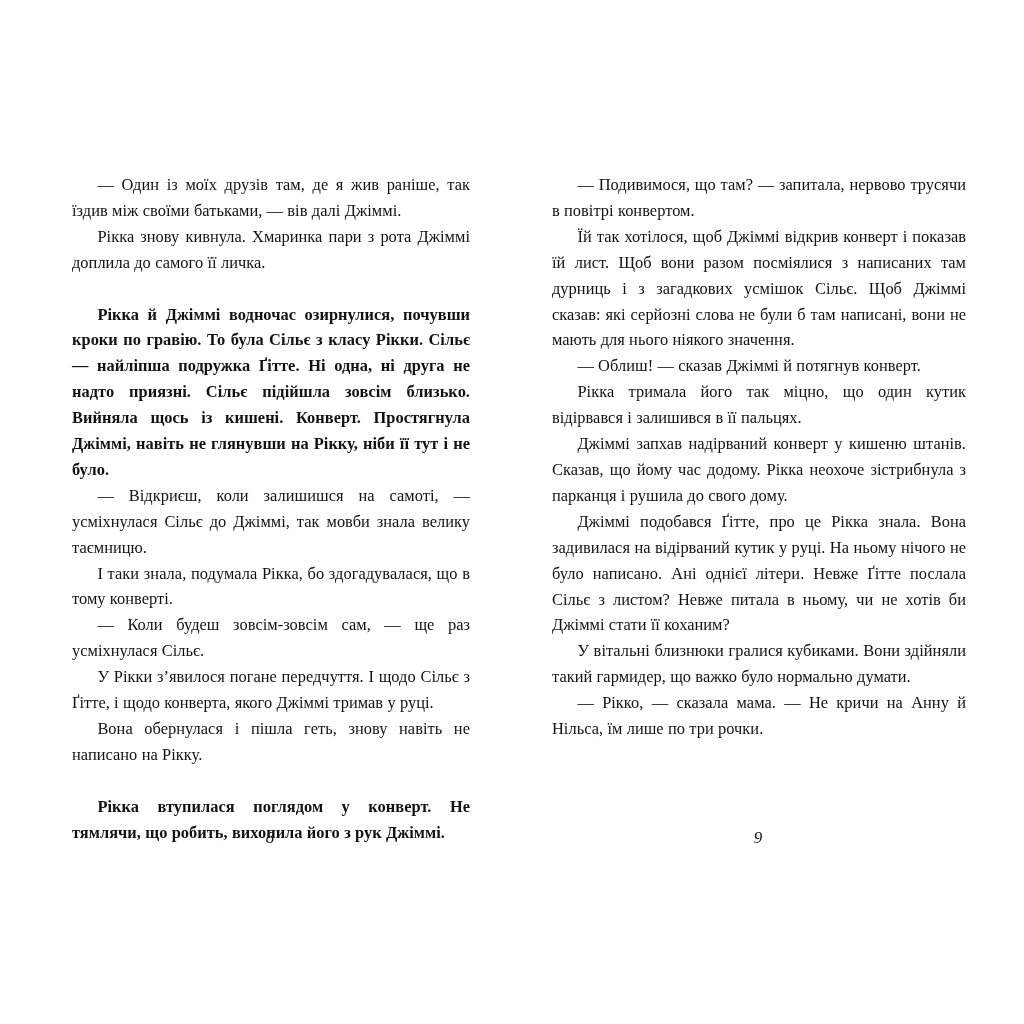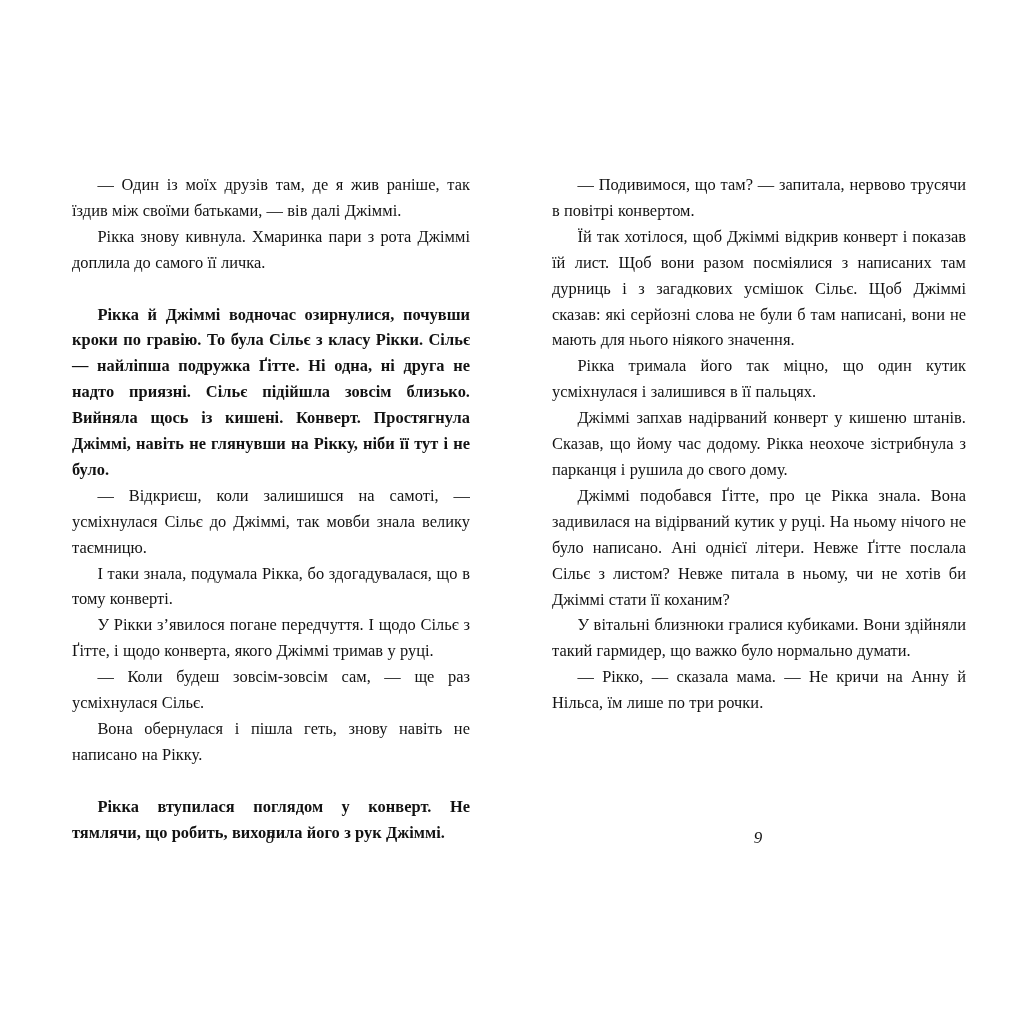--- a/index.html
+++ b/index.html
@@ -64,33 +64,34 @@
 
 <div class="spread">
 
   <div class="page page-left">
     <div class="textblock">
       <p class="para">— Один із моїх друзів там, де я жив раніше, так їздив між своїми батьками, — вів далі Джіммі.</p>
       <p class="para">Рікка знову кивнула. Хмаринка пари з рота Джіммі доплила до самого її личка.</p>
       <p class="para break-before">Рікка й Джіммі водночас озирнулися, почувши кроки по гравію. То була Сільє з класу Рікки. Сільє — найліпша подружка Ґітте. Ні одна, ні друга не надто приязні. Сільє підійшла зовсім близько. Вийняла щось із кишені. Конверт. Простягнула Джіммі, навіть не глянувши на Рікку, ніби її тут і не було.</p>
       <p class="para">— Відкриєш, коли залишишся на самоті, — усміхнулася Сільє до Джіммі, так мовби знала велику таємницю.</p>
       <p class="para">І таки знала, подумала Рікка, бо здогадувалася, що в тому конверті.</p>
+      <p class="para">— Коли будеш зовсім-зовсім сам, — ще раз усміхнулася Сільє.</p>
       <p class="para">У Рікки з’явилося погане передчуття. І щодо Сільє з Ґітте, і щодо конверта, якого Джіммі тримав у руці.</p>
-      <p class="para">— Коли будеш зовсім-зовсім сам, — ще раз усміхнулася Сільє.</p>
       <p class="para">Вона обернулася і пішла геть, знову навіть не написано на Рікку.</p>
       <p class="para break-before">Рікка втупилася поглядом у конверт. Не тямлячи, що робить, вихопила його з рук Джіммі.</p>
     </div>
     <div class="folio">8</div>
   </div>
 
   <div class="page page-right">
     <div class="textblock">
       <p class="para">— Подивимося, що там? — запитала, нервово трусячи в повітрі конвертом.</p>
       <p class="para">Їй так хотілося, щоб Джіммі відкрив конверт і показав їй лист. Щоб вони разом посміялися з написаних там дурниць і з загадкових усмішок Сільє. Щоб Джіммі сказав: які серйозні слова не були б там написані, вони не мають для нього ніякого значення.</p>
-      <p class="para">Рікка тримала його так міцно, що один кутик усміхнулася і залишився в її пальцях.</p>
+      <p class="para">— Облиш! — сказав Джіммі й потягнув конверт.</p>
+      <p class="para">Рікка тримала його так міцно, що один кутик відірвався і залишився в її пальцях.</p>
       <p class="para">Джіммі запхав надірваний конверт у кишеню штанів. Сказав, що йому час додому. Рікка неохоче зістрибнула з парканця і рушила до свого дому.</p>
       <p class="para">Джіммі подобався Ґітте, про це Рікка знала. Вона задивилася на відірваний кутик у руці. На ньому нічого не було написано. Ані однієї літери. Невже Ґітте послала Сільє з листом? Невже питала в ньому, чи не хотів би Джіммі стати її коханим?</p>
       <p class="para">У вітальні близнюки гралися кубиками. Вони здійняли такий гармидер, що важко було нормально думати.</p>
       <p class="para">— Рікко, — сказала мама. — Не кричи на Анну й Нільса, їм лише по три рочки.</p>
     </div>
     <div class="folio">9</div>
   </div>
 
 </div>
 

